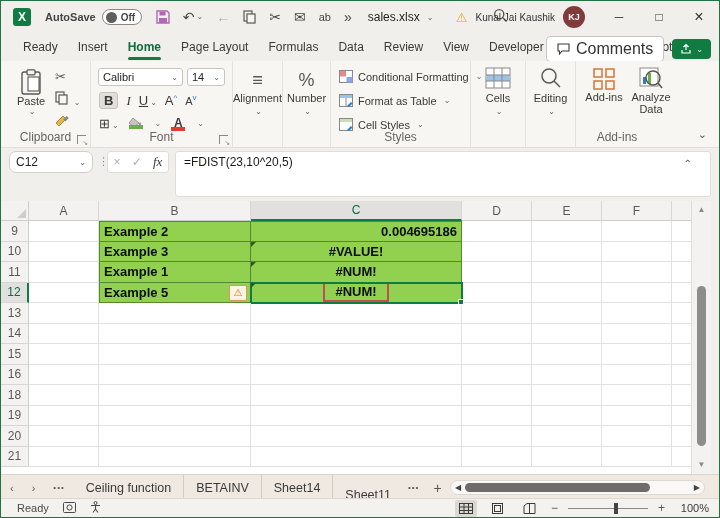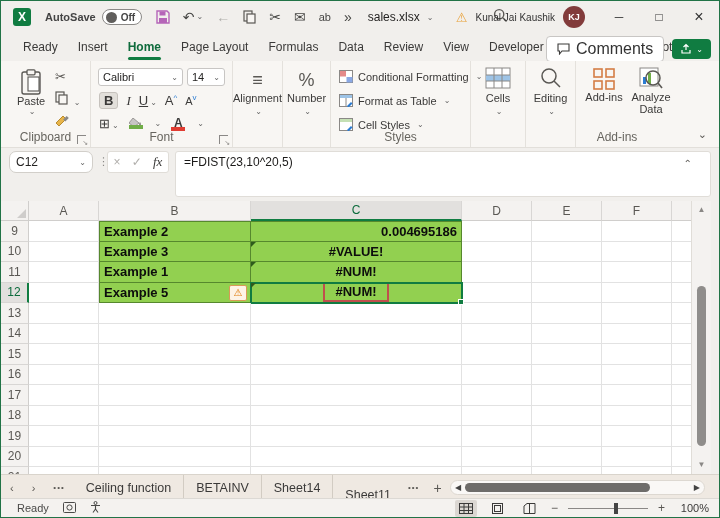--- a/index.html
+++ b/index.html
@@ -499,30 +499,20 @@
       <div class="rowhdr">16</div>
       <div class="cell w-a"></div>
         <div class="cell w-b"></div>
         <div class="cell w-c"></div>
         <div class="cell w-d"></div>
         <div class="cell w-e"></div>
         <div class="cell w-f"></div>
         <div class="cell w-g"></div>
     </div>
     <div class="grow-line">
-      <div class="rowhdr">17</div>
-      <div class="cell w-a"></div>
-        <div class="cell w-b"></div>
-        <div class="cell w-c"></div>
-        <div class="cell w-d"></div>
-        <div class="cell w-e"></div>
-        <div class="cell w-f"></div>
-        <div class="cell w-g"></div>
-    </div>
-    <div class="grow-line">
       <div class="rowhdr">18</div>
       <div class="cell w-a"></div>
         <div class="cell w-b"></div>
         <div class="cell w-c"></div>
         <div class="cell w-d"></div>
         <div class="cell w-e"></div>
         <div class="cell w-f"></div>
         <div class="cell w-g"></div>
     </div>
     <div class="grow-line">

